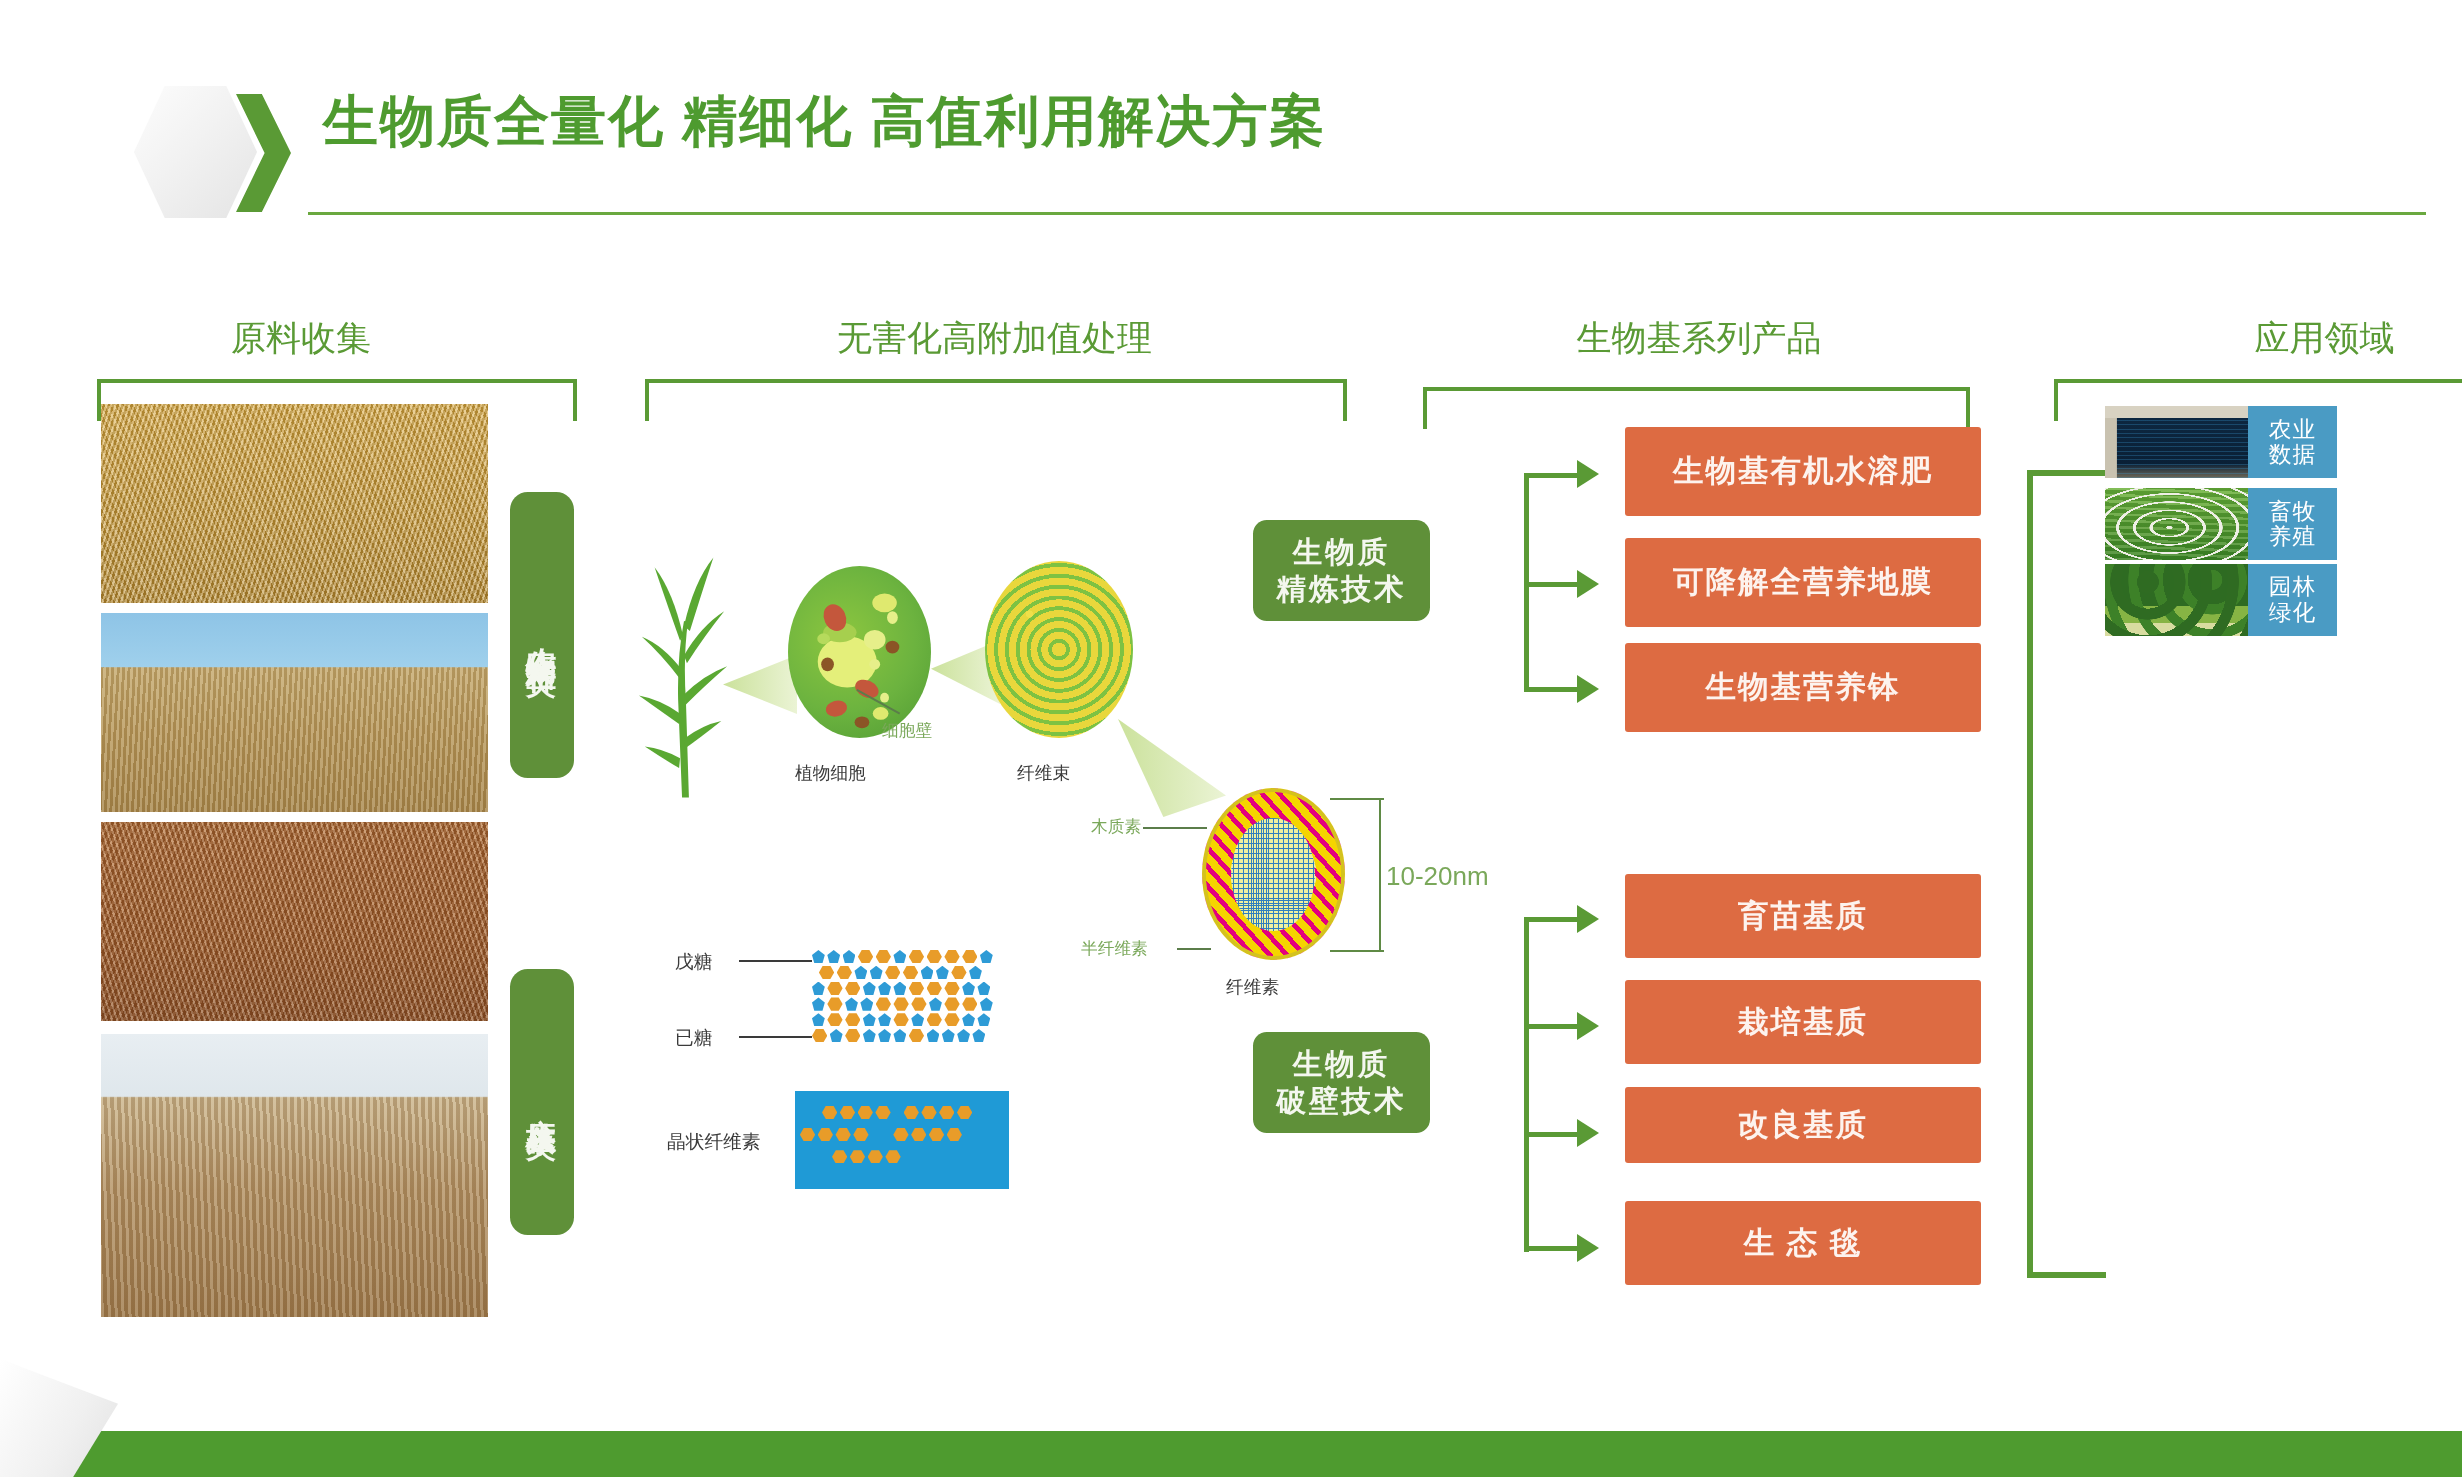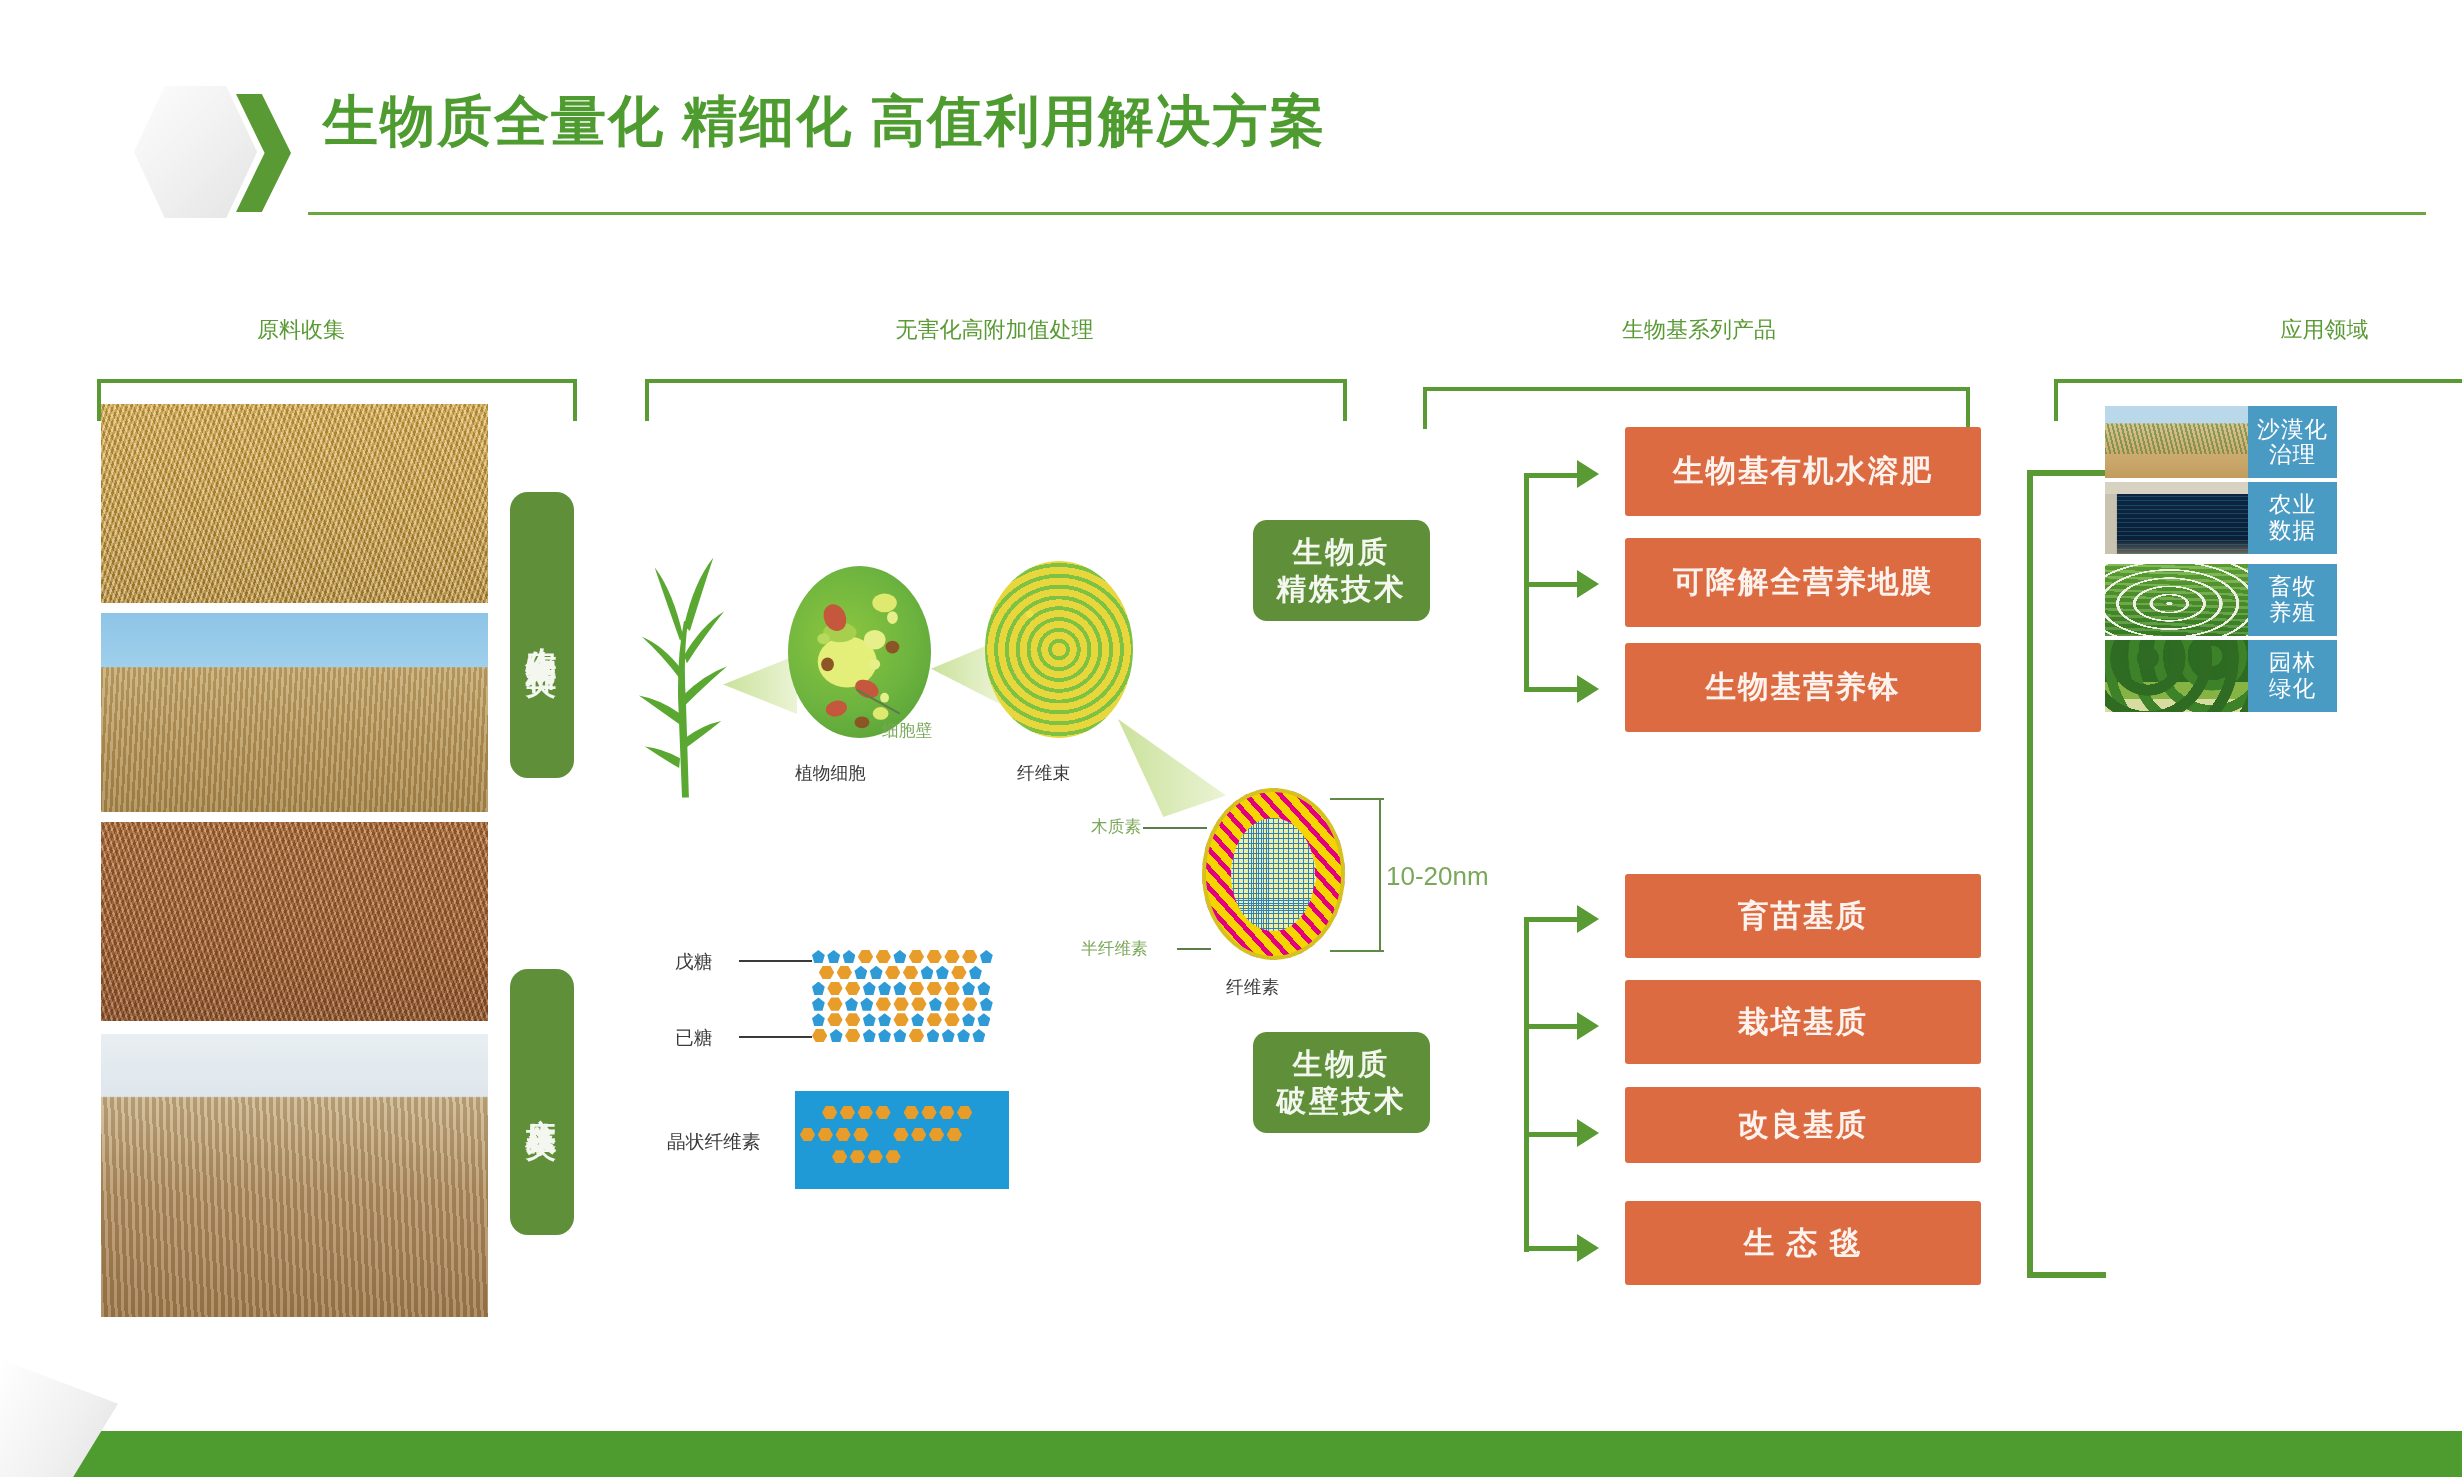--- a/index.html
+++ b/index.html
@@ -28,21 +28,21 @@
     left:323px;top:94px;
     font-size:55px;font-weight:bold;color:#4e9b2f;
     letter-spacing:2px;white-space:nowrap;line-height:1;
   }
   #title-rule{
     left:308px;top:212px;width:2118px;height:3px;background:#6aa83f;
   }
 
   
   .section-title{
-    font-size:22px;color:#5a9a35;font-weight:normal;
+    font-size:35px;color:#5a9a35;font-weight:normal;
     white-space:nowrap;text-align:center;
   }
   .bracket{
     border-top:4.4px solid #5a9a35;
     border-left:4.4px solid #5a9a35;
     border-right:4.4px solid #5a9a35;
     border-bottom:none;
     box-sizing:border-box;
   }
 
@@ -405,30 +405,20 @@
 <div class="abs product-box" style="left:1625px;top:980px;width:356px;height:84px;">栽培基质</div>
 <div class="abs product-box" style="left:1625px;top:1087px;width:356px;height:76px;">改良基质</div>
 <div class="abs product-box" style="left:1625px;top:1201px;width:356px;height:84px;">生 态 毯</div>
 
 <div class="abs" style="left:2027px;top:470px;width:79px;height:808px;
      border-left:6.9px solid #5a9a35;border-top:6.9px solid #5a9a35;border-bottom:6.9px solid #5a9a35;
      box-sizing:border-box;"></div>
 
 <div class="abs" id="applications-column" style="left:2105px;top:406px;">
 
-  <div class="app-row" style="margin-bottom:3.9px;">
-    <div class="app-photo" style="background:
-        linear-gradient(#b9d8ea 0 24%,rgba(0,0,0,0) 24.5%),
-        repeating-linear-gradient(76deg,rgba(40,110,35,.45) 0 2px,rgba(0,0,0,0) 2px 4.4px) 0 40%/100% 45% no-repeat,
-        linear-gradient(180deg,#d9c48e 24%,#cfae72 60%,#c19c5e 100%);"></div>
-    <div class="app-label">
-      <span>沙漠化</span>
-      <span>治理</span>
-    </div>
-  </div>
 
 
   <div class="app-row" style="margin-bottom:10px;">
     <div class="app-photo" style="background:
         linear-gradient(#d8d2c2 0 16%,rgba(0,0,0,0) 16.5%),
         linear-gradient(90deg,#c9c2b0 0 8%,rgba(0,0,0,0) 8.5%),
         repeating-linear-gradient(0deg,rgba(60,160,220,.28) 0 1px,rgba(0,0,0,0) 1px 4.4px),
         linear-gradient(180deg,#0d2740 16%,#0a2036 80%,#6d6757 100%);"></div>
     <div class="app-label">
       <span>农业</span>

